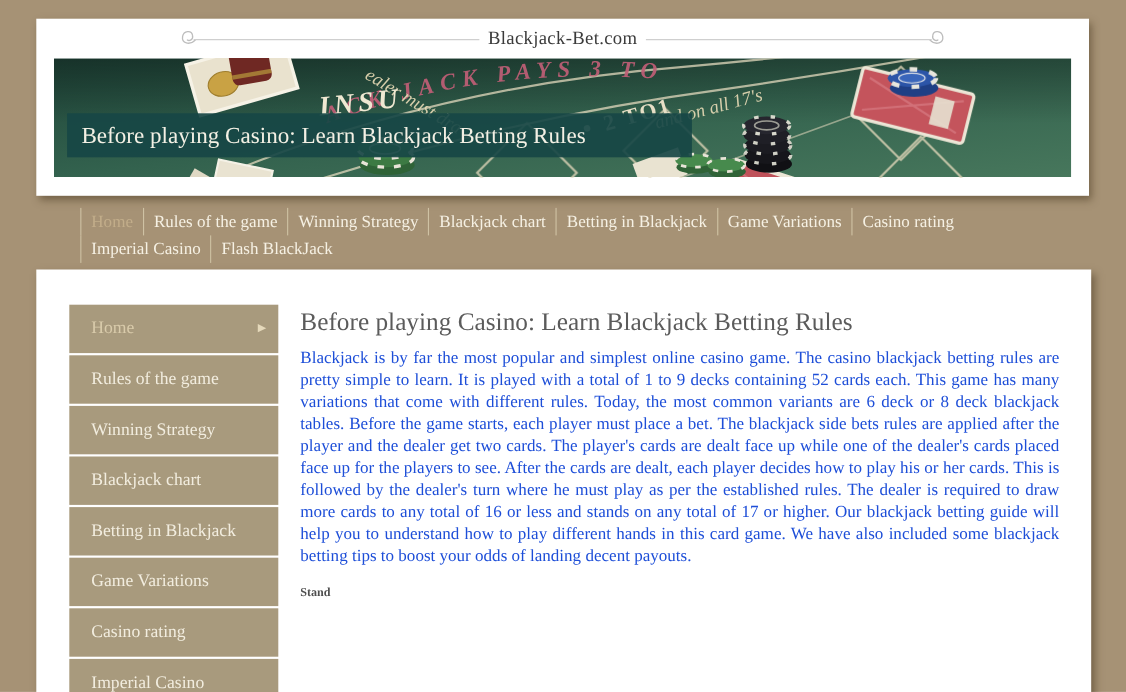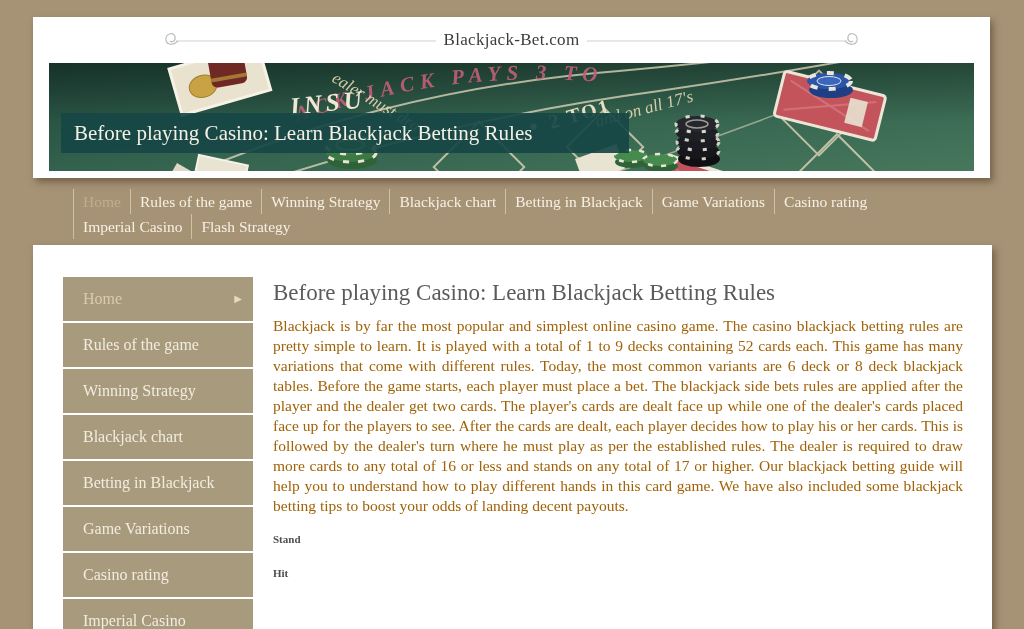--- a/index.html
+++ b/index.html
@@ -7,21 +7,21 @@
   body {
     background:#a69275;
     font-family:"Liberation Serif","DejaVu Serif",serif;
     position:relative;
   }
   .card { position:absolute; background:#ffffff; box-shadow:3px 4px 7px rgba(72,56,33,.55); }
   #top-card  { left:33px; top:17px;  width:957px; height:161px; }
   #main-card { left:33px; top:245px; width:959px; height:430px; }
 
   
-  .masthead { height:46px; display:flex; align-items:center; justify-content:center; }
+  .masthead { height:36px; display:flex; align-items:center; justify-content:center; }
   .site-title { font-size:17px; color:#3b3b3b; margin:0 8px; letter-spacing:.3px; }
   .flourish { display:block; }
 
   
   .hero { position:relative; margin:0 16px; height:108px; overflow:hidden; }
   .hero svg.scene { display:block; }
   .hero-banner {
     position:absolute; left:12px; top:50px; width:568px; height:40px;
     background:rgba(23,70,69,.92); display:flex; align-items:center;
   }
@@ -43,21 +43,21 @@
     background:#a89a7d; height:44px; margin-bottom:2px;
     display:flex; align-items:center; position:relative; cursor:pointer;
   }
   .side-item .lbl { color:#f2eddf; font-size:16px; padding-left:20px; }
   .side-item.active .lbl { color:#d9cbab; }
   .side-item .arrow { position:absolute; right:11px; top:17px; color:#e5d9bb; font-size:10px; line-height:10px; }
 
   
   .content { margin-left:240px; width:690px; padding-top:34px; }
   h1.page-title { font-size:23px; font-weight:400; color:#5b5b5b; line-height:28px; }
-  p.body-text { font-size:15.5px; line-height:20px; color:#a16207; text-align:justify; margin-top:9px; }
+  p.body-text { font-size:15.5px; line-height:20px; color:#1d4ed8; text-align:justify; margin-top:9px; }
   h2.section-h { font-size:11px; font-weight:700; color:#4f4f4f; margin-top:13px; line-height:21px; }
   p.section-p { margin-top:3px; }
 </style>
 </head>
 <body>
 
 <div class="card" id="top-card">
   <div class="masthead">
     <svg class="flourish" width="272" height="16" viewBox="0 0 272 16">
       <path d="M14,9 C8,15 1,12 2,6 C3,1 10,0 11,5 C12,9 8,11 6,9" fill="none" stroke="#bdbdbd" stroke-width="1.2"></path>
@@ -184,21 +184,21 @@
     <a class="nav-link active">Home</a>
     <a class="nav-link">Rules of the game</a>
     <a class="nav-link">Winning Strategy</a>
     <a class="nav-link">Blackjack chart</a>
     <a class="nav-link">Betting in Blackjack</a>
     <a class="nav-link">Game Variations</a>
     <a class="nav-link">Casino rating</a>
   </div>
   <div class="nav-row">
     <a class="nav-link">Imperial Casino</a>
-    <a class="nav-link">Flash Strategy</a>
+    <a class="nav-link">Flash BlackJack</a>
   </div>
 </div>
 
 <div class="card" id="main-card">
 
   <div class="sidebar">
     <div class="side-item active">
       <span class="lbl">Home</span>
       <span class="arrow">▶</span>
     </div>
@@ -222,15 +222,14 @@
     </div>
     <div class="side-item">
       <span class="lbl">Imperial Casino</span>
     </div>
   </div>
 
   <div class="content">
     <h1 class="page-title">Before playing Casino: Learn Blackjack Betting Rules</h1>
     <p class="body-text">Blackjack is by far the most popular and simplest online casino game. The casino blackjack betting rules are pretty simple to learn. It is played with a total of 1 to 9 decks containing 52 cards each. This game has many variations that come with different rules. Today, the most common variants are 6 deck or 8 deck blackjack tables. Before the game starts, each player must place a bet. The blackjack side bets rules are applied after the player and the dealer get two cards. The player's cards are dealt face up while one of the dealer's cards placed face up for the players to see. After the cards are dealt, each player decides how to play his or her cards. This is followed by the dealer's turn where he must play as per the established rules. The dealer is required to draw more cards to any total of 16 or less and stands on any total of 17 or higher. Our blackjack betting guide will help you to understand how to play different hands in this card game. We have also included some blackjack betting tips to boost your odds of landing decent payouts.</p>
     <h2 class="section-h">Stand</h2>
-    <h2 class="section-h">Hit</h2>
   </div>
 </div>
 
 </body></html>

